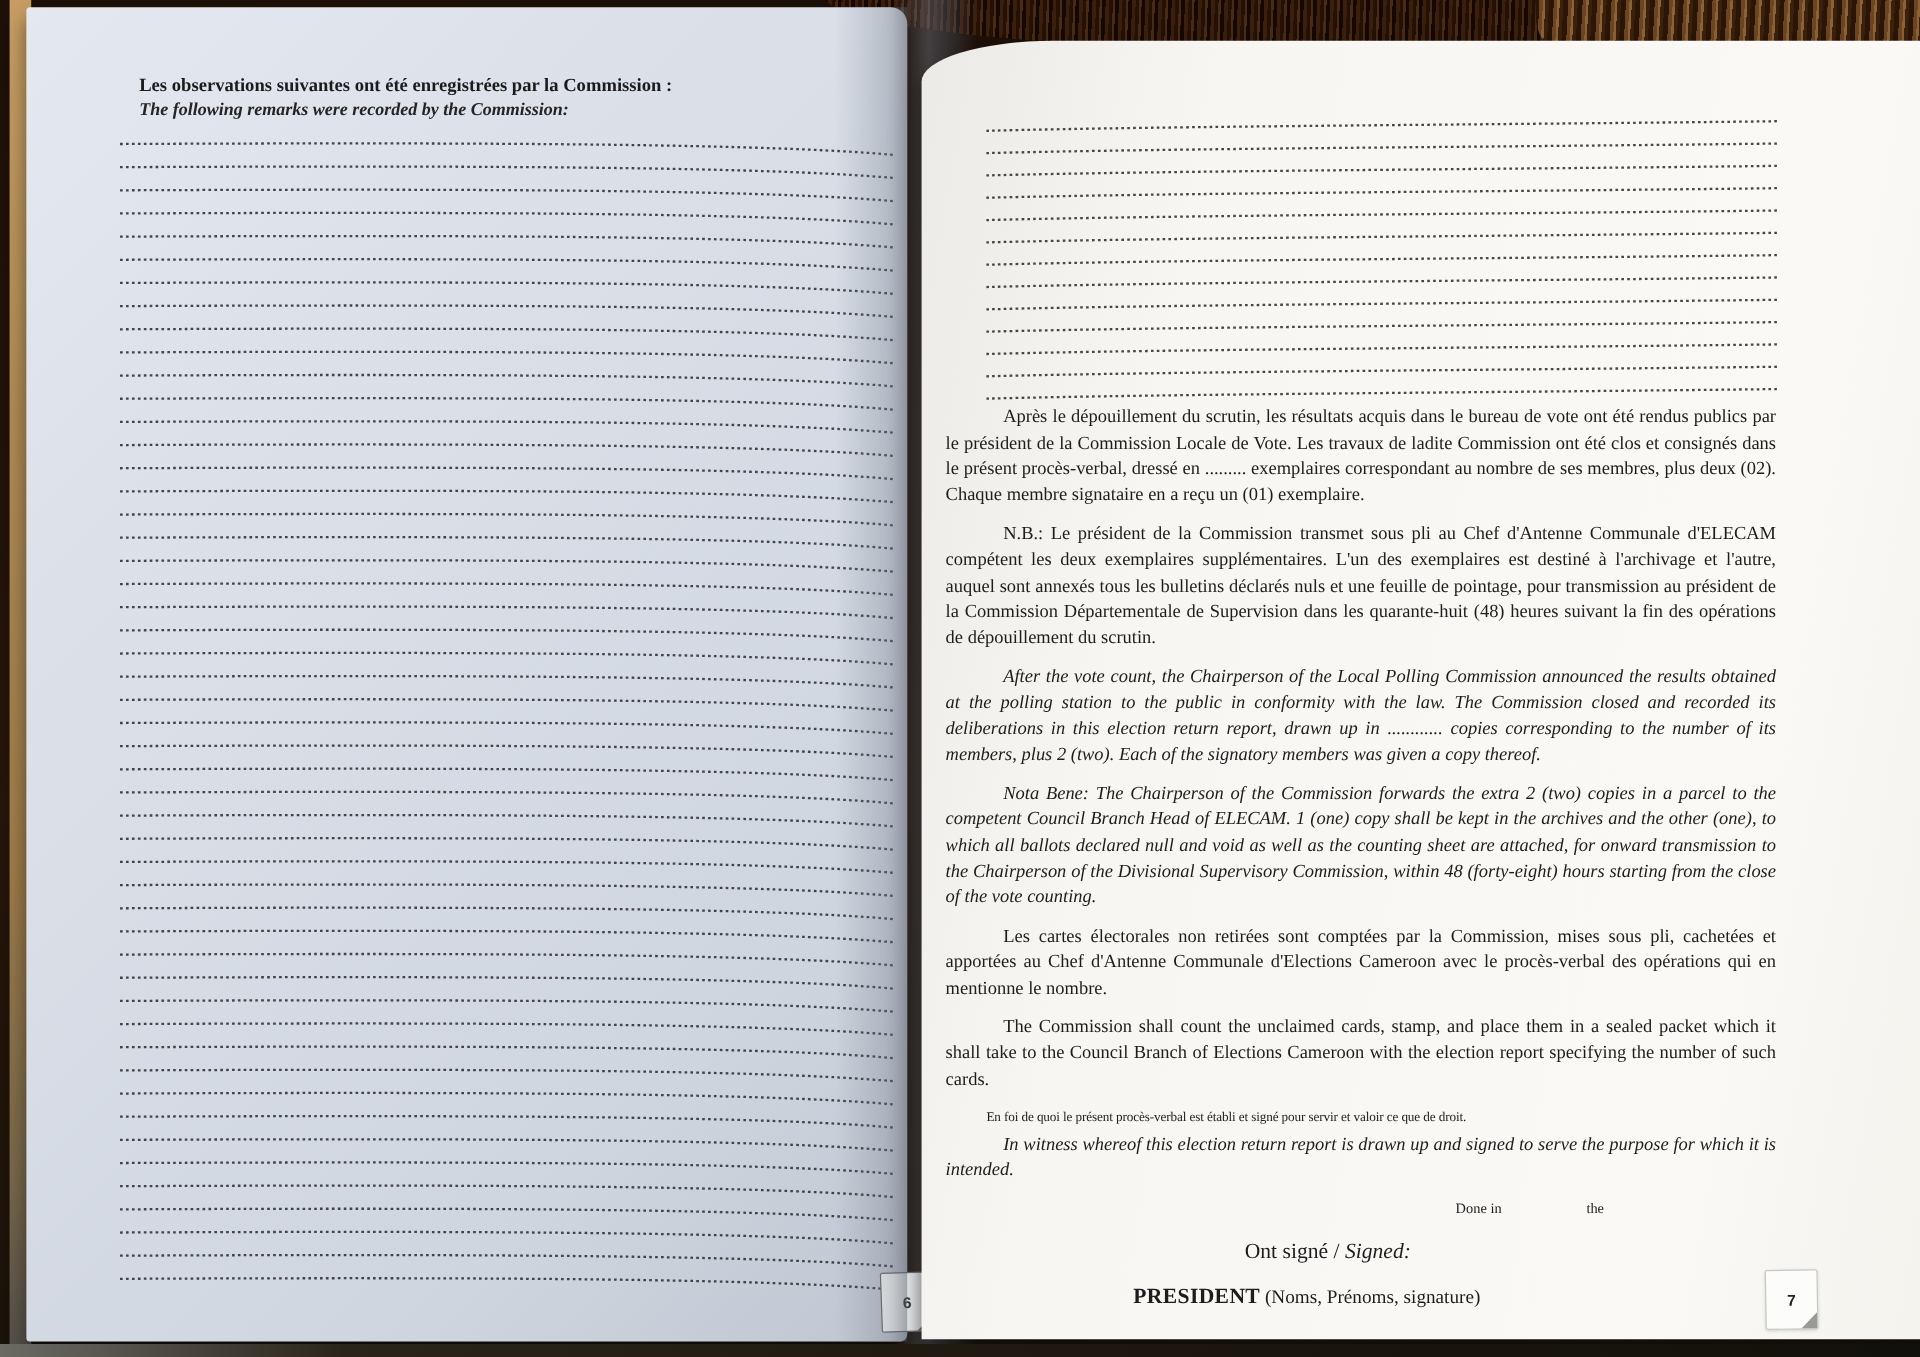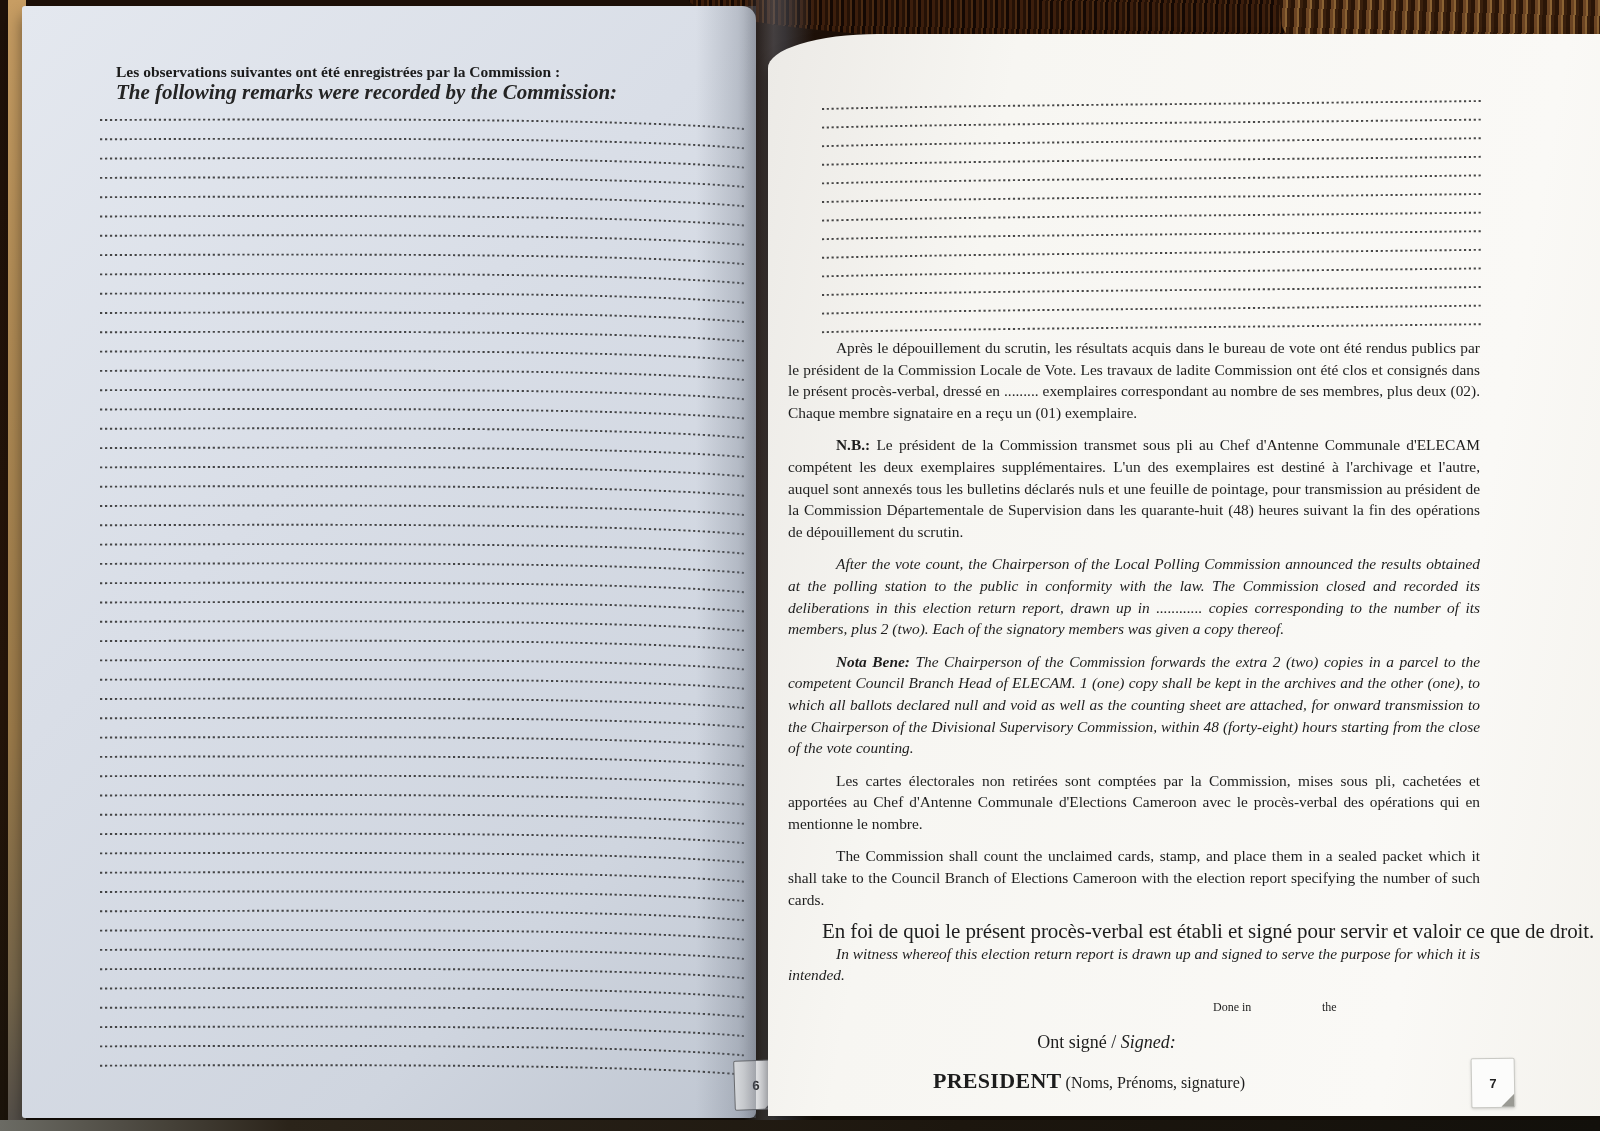--- a/index.html
+++ b/index.html
@@ -20,54 +20,54 @@
   
   .edge-strip{position:absolute;left:8px;top:0;width:18px;height:1122px;
     background:linear-gradient(180deg,#c79d63 0%,#b08b55 30%,#9c7b4a 65%,#77674b 88%,#55504a 100%);}
   .page-left{position:absolute;left:22px;top:6px;width:734px;height:1112px;
     background:linear-gradient(135deg,#e4e8ef 0%,#d9dee7 40%,#cfd5df 78%,#bfc6d1 100%);
     border-radius:3px 14px 6px 3px;box-shadow:0 10px 16px rgba(0,0,0,.45);}
   .page-left .spine-shade{position:absolute;right:0;top:0;width:60px;height:100%;
     background:linear-gradient(to right,rgba(120,128,142,0) 0%,rgba(110,118,132,.30) 70%,rgba(80,86,98,.45) 100%);}
   .left-header{position:absolute;left:94px;top:55px;width:560px;line-height:21px;}
   .h-fr{font-size:15.5px;font-weight:700;color:#1b1b1b;}
-  .h-en{font-size:21px;font-style:italic;font-weight:600;color:#22222;color:#242424;}
+  .h-en{font-size:15px;font-style:italic;font-weight:600;color:#22222;color:#242424;}
   .lines-left{position:absolute;left:76px;top:104px;width:648px;height:968px;}
 
   
   .gutter{position:absolute;left:744px;top:0;width:70px;height:1131px;
     background:linear-gradient(to right,rgba(150,155,165,0) 0%,rgba(115,120,132,.45) 42%,rgba(78,82,92,.55) 58%,rgba(150,150,155,0) 100%);}
 
   
   .page-right{position:absolute;left:768px;top:34px;width:952px;height:1082px;
     background:linear-gradient(100deg,#eceae6 0%,#f7f6f2 22%,#faf9f6 70%,#f1efe9 100%);
     border-radius:110px 0 0 0 / 34px 0 0 0;box-shadow:0 8px 14px rgba(0,0,0,.4);}
   .page-right .edge-line{position:absolute;right:44px;top:60px;width:10px;height:980px;
     background:linear-gradient(to right,rgba(0,0,0,0),rgba(120,118,110,.18),rgba(0,0,0,0));}
   .lines-right{position:absolute;left:52px;top:62px;width:664px;height:242px;}
 
   .text-col{position:absolute;left:20px;top:303px;width:692px;font-size:15.4px;
     line-height:21.6px;text-align:justify;}
   .para{margin:0 0 11px 0;text-indent:48px;}
   .fr{font-style:normal;}
   .en-it{font-style:italic;}
-  .para b{font-weight:700;}
+  .para b{font-weight:400;}
   .tight{margin-bottom:0;}
   .no-indent-follow{margin-top:0;}
-  .one-line{white-space:nowrap;text-indent:34px;font-size:21px;letter-spacing:-0.1px;}
+  .one-line{white-space:nowrap;text-indent:34px;font-size:11px;letter-spacing:-0.1px;}
 
   .fait-row{margin-top:10px;padding-left:335px;font-style:italic;font-size:15.4px;white-space:nowrap;}
   .done-row{position:relative;height:23px;font-size:12px;}
   .done-in{position:absolute;left:425px;}
   .the-lbl{position:absolute;left:534px;}
   .signed-row{margin-top:12px;text-align:center;font-size:18px;padding-right:55px;}
   .signed-row .up{font-style:normal;}
   .signed-row .it{font-style:italic;}
   .president-row{margin-top:16px;text-align:center;padding-right:90px;}
-  .president-row b{font-size:22px;letter-spacing:.3px;font-weight:700;}
+  .president-row b{font-size:18px;letter-spacing:.3px;font-weight:700;}
   .president-row .note{font-size:16px;font-weight:400;}
 
   
   .pagenum-box{position:absolute;width:42px;height:48px;background:#fcfcfb;
     display:flex;align-items:center;justify-content:center;
     font:700 13px "Liberation Sans", sans-serif;color:#222;}
   .pagenum-box .fold{position:absolute;right:0;bottom:0;width:0;height:0;
     border-left:13px solid transparent;border-bottom:13px solid #555;}
   .pagenum-left{left:712px;top:1054px;border:1.5px solid #666;transform:rotate(-2deg);border-radius:2px;}
   .pagenum-right{left:703px;top:1024px;border:1px solid #c9c9c4;transform:rotate(-1deg);border-radius:2px;

